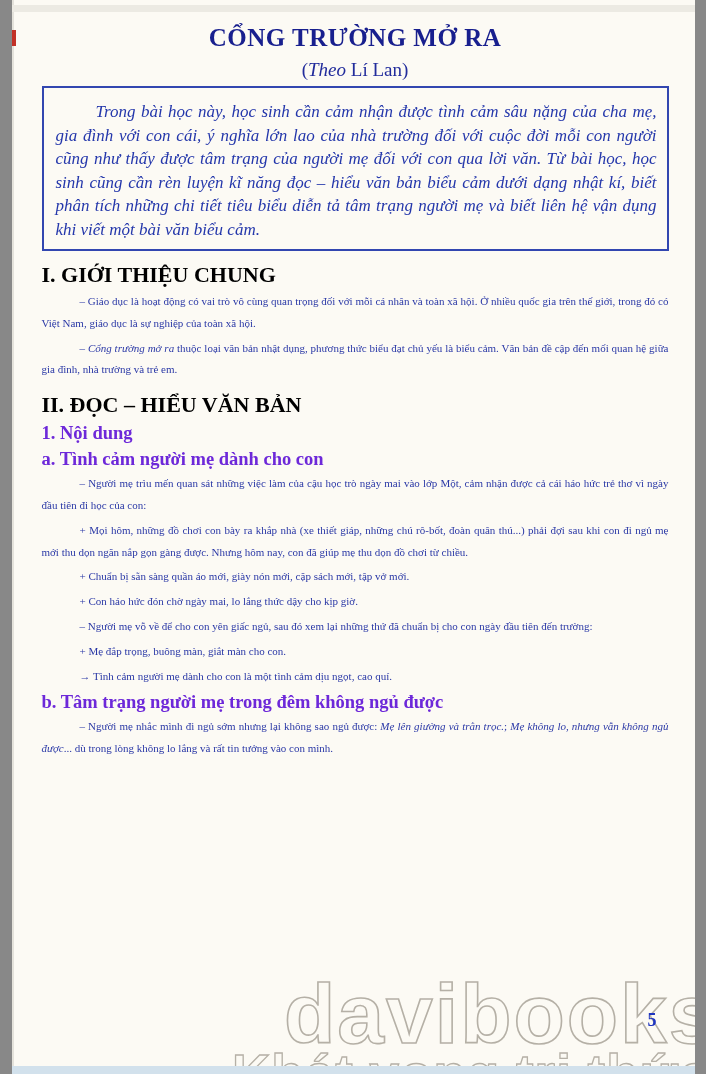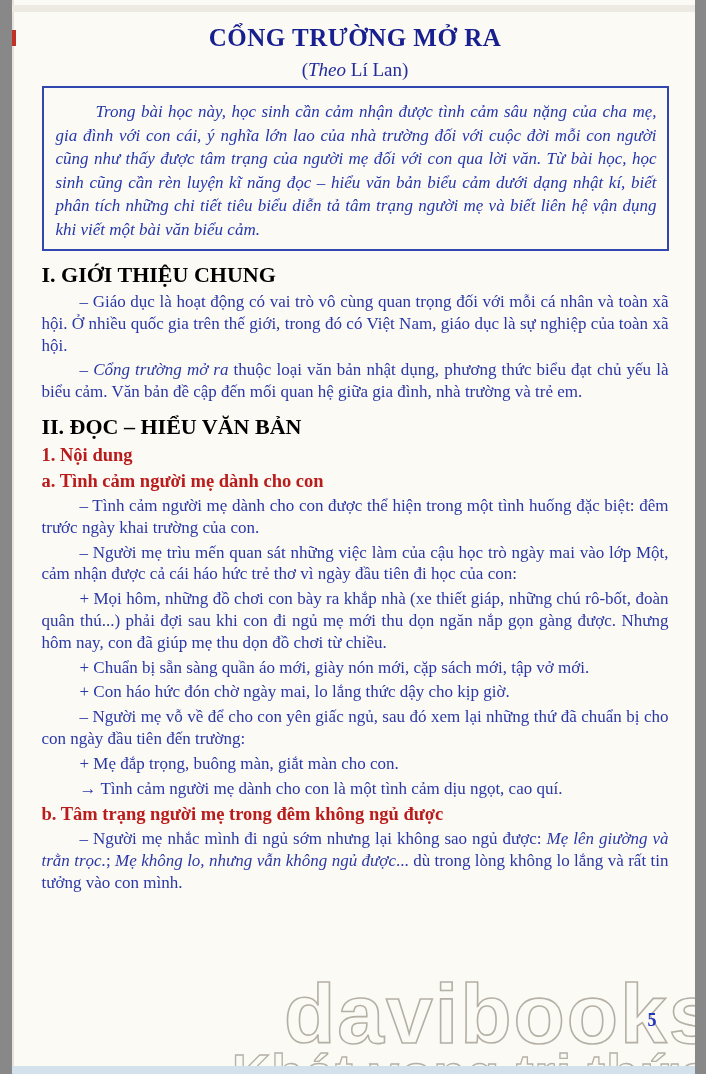--- a/index.html
+++ b/index.html
@@ -60,25 +60,25 @@
   .h-major{
     margin:11px 0 2px 0;
     font-size:22px;
     font-weight:bold;
     color:#000000;
   }
   .h-sub{
     margin:5px 0 2px 0;
     font-size:18.5px;
     font-weight:bold;
-    color:#b91c1c;
+    color:#6d28d9;
   }
   .p{
     margin:3px 0 0 0;
-    font-size:17px;
+    font-size:11px;
     line-height:21.8px;
     text-align:justify;
     text-indent:38px;
   }
   .it{font-style:italic;}
   .watermark{
     position:absolute;
     left:0;top:972px;width:706px;
     pointer-events:none;
     font-family:"Liberation Sans", sans-serif;
@@ -137,21 +137,20 @@
 
     <p class="p">– Giáo dục là hoạt động có vai trò vô cùng quan trọng đối với mỗi cá nhân và toàn xã hội. Ở nhiều quốc gia trên thế giới, trong đó có Việt Nam, giáo dục là sự nghiệp của toàn xã hội.</p>
     <p class="p"><span>– </span><span class="it">Cổng trường mở ra</span><span> thuộc loại văn bản nhật dụng, phương thức biểu đạt chủ yếu là biểu cảm. Văn bản đề cập đến mối quan hệ giữa gia đình, nhà trường và trẻ em.</span></p>
 
     <h2 class="h-major">II. ĐỌC – HIỂU VĂN BẢN</h2>
 
     <h3 class="h-sub">1. Nội dung</h3>
 
     <h3 class="h-sub">a. Tình cảm người mẹ dành cho con</h3>
 
-    <p class="p">– Tình cảm người mẹ dành cho con được thể hiện trong một tình huống đặc biệt: đêm trước ngày khai trường của con.</p>
     <p class="p">– Người mẹ trìu mến quan sát những việc làm của cậu học trò ngày mai vào lớp Một, cảm nhận được cả cái háo hức trẻ thơ vì ngày đầu tiên đi học của con:</p>
     <p class="p">+ Mọi hôm, những đồ chơi con bày ra khắp nhà (xe thiết giáp, những chú rô-bốt, đoàn quân thú...) phải đợi sau khi con đi ngủ mẹ mới thu dọn ngăn nắp gọn gàng được. Nhưng hôm nay, con đã giúp mẹ thu dọn đồ chơi từ chiều.</p>
     <p class="p">+ Chuẩn bị sẵn sàng quần áo mới, giày nón mới, cặp sách mới, tập vở mới.</p>
     <p class="p">+ Con háo hức đón chờ ngày mai, lo lắng thức dậy cho kịp giờ.</p>
     <p class="p">– Người mẹ vỗ về để cho con yên giấc ngủ, sau đó xem lại những thứ đã chuẩn bị cho con ngày đầu tiên đến trường:</p>
     <p class="p">+ Mẹ đắp trọng, buông màn, giắt màn cho con.</p>
     <p class="p">→ Tình cảm người mẹ dành cho con là một tình cảm dịu ngọt, cao quí.</p>
 
     <h3 class="h-sub">b. Tâm trạng người mẹ trong đêm không ngủ được</h3>
 

